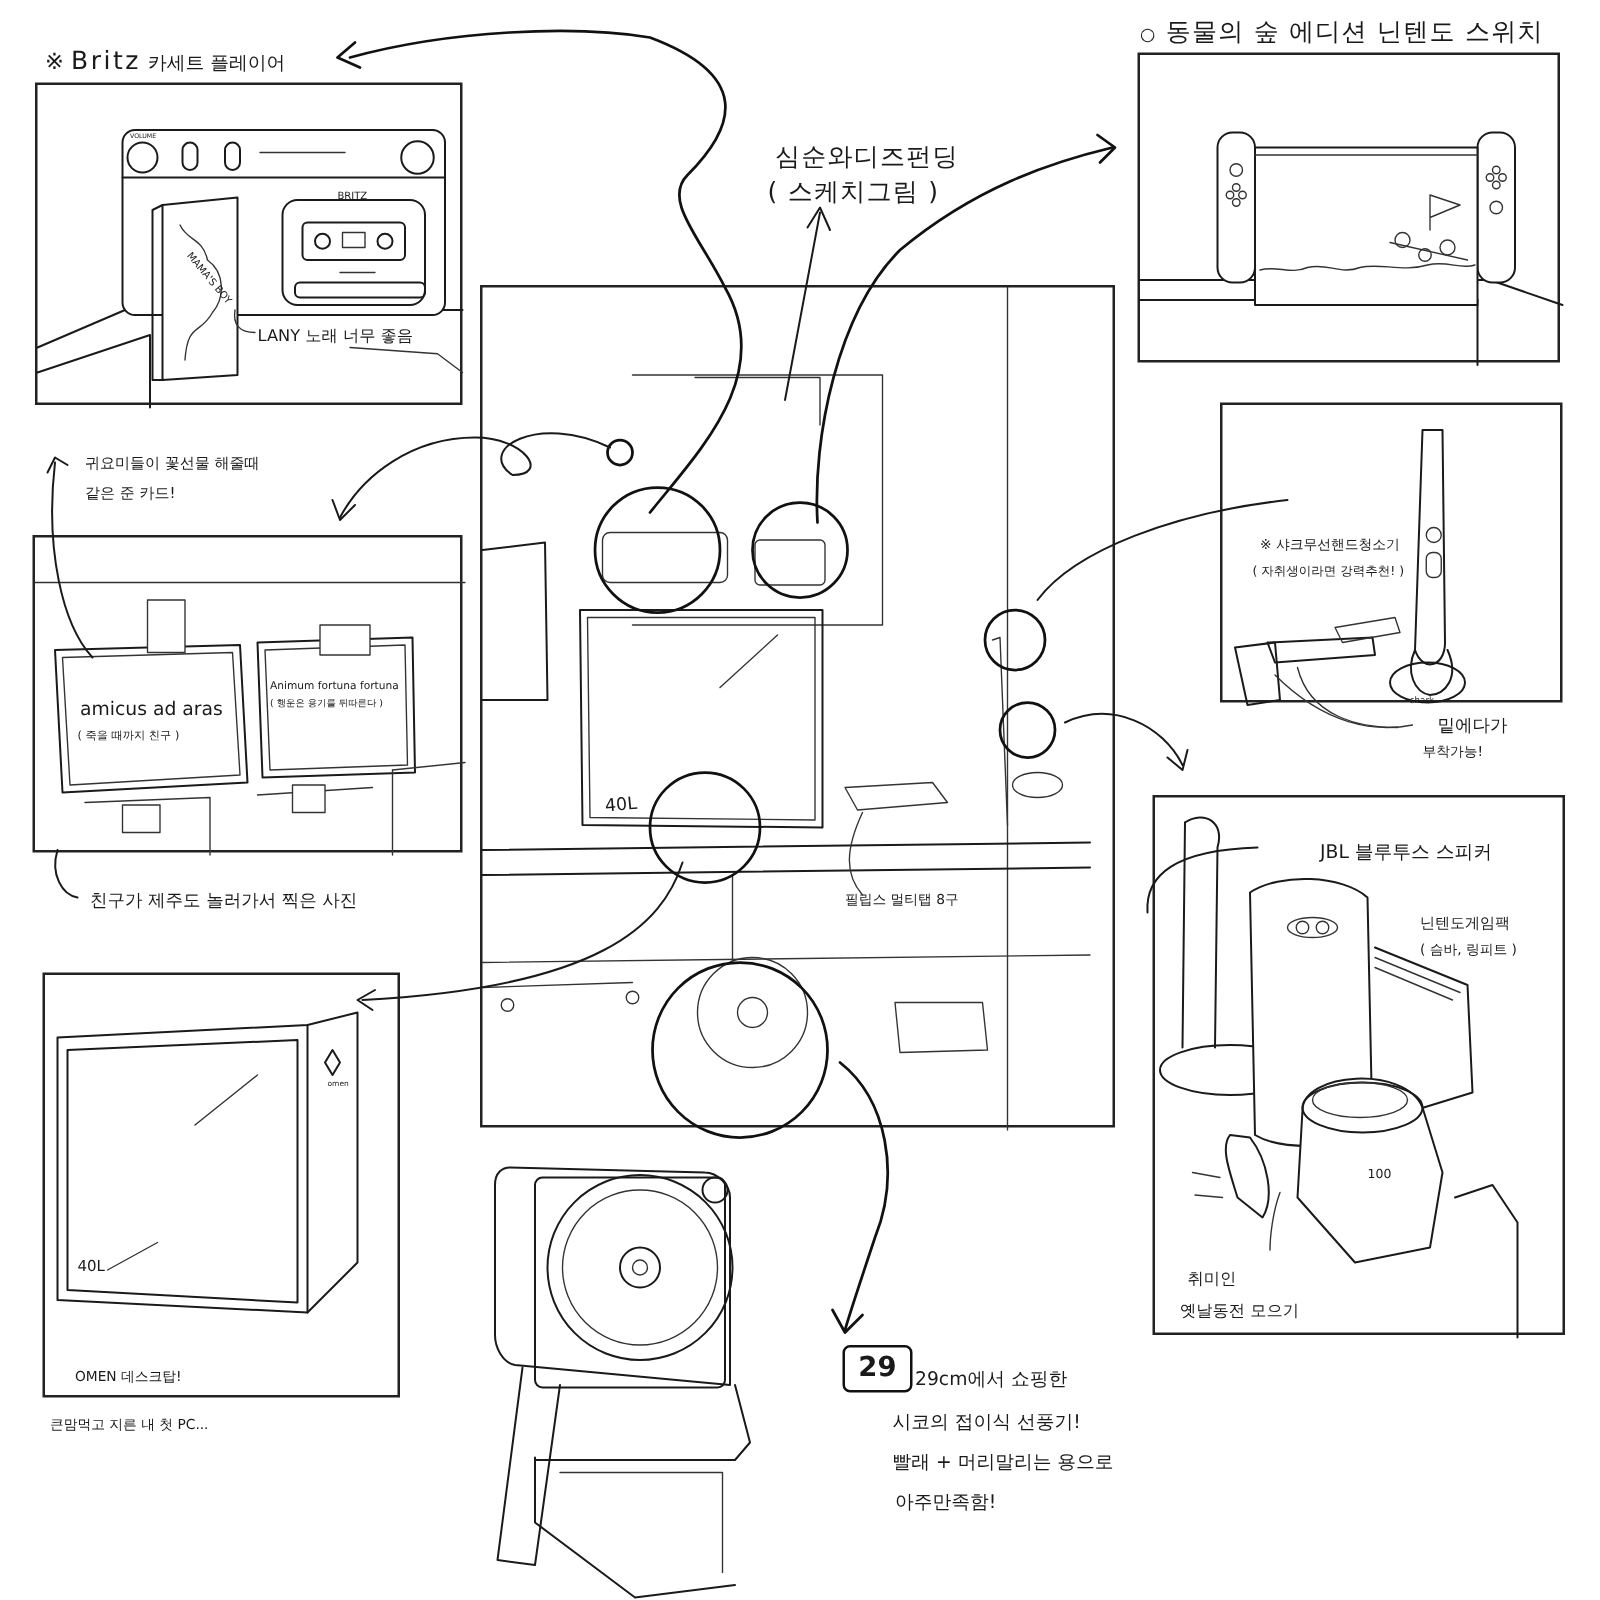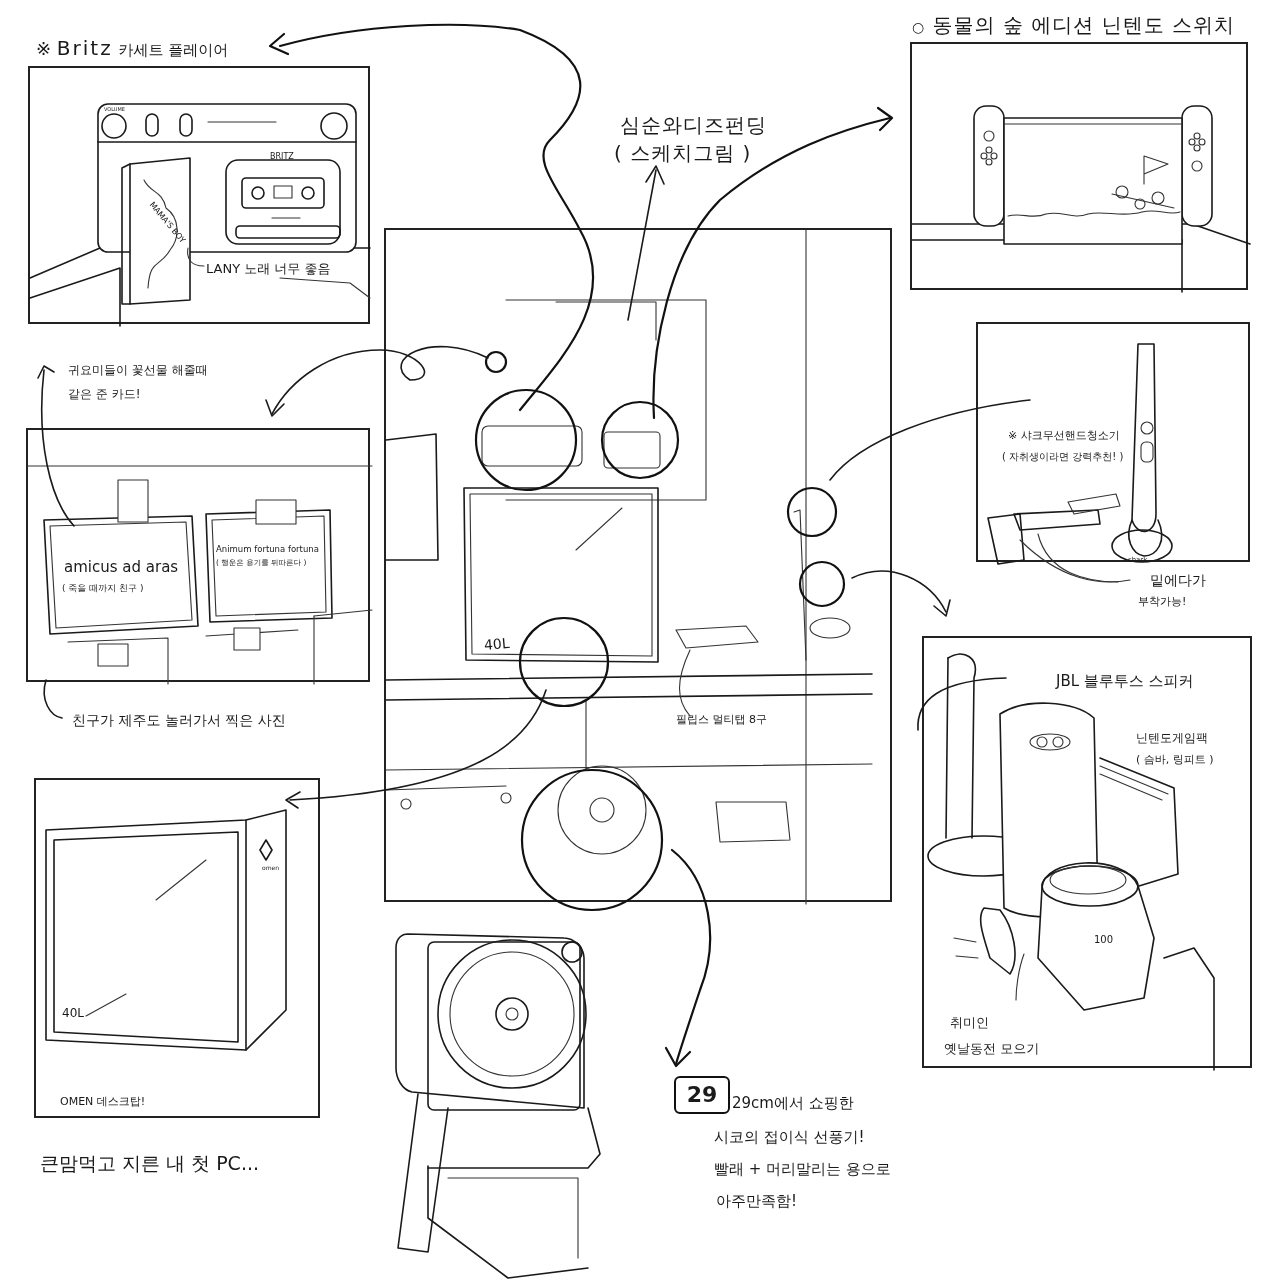--- a/index.html
+++ b/index.html
@@ -158,21 +158,21 @@
     <path class="ink" d="M210,40 L210,270"></path>
     <path class="ink" d="M18,60 L202,52 L202,262 L18,252 Z"></path>
     <path class="ink-thin" d="M120,120 L170,80"></path>
     <path class="ink-thin" d="M50,236 L90,214"></path>
     <path class="ink" d="M224,70 L230,60 L236,70 L230,80 Z"></path>
   </svg>
   <div class="note xs" style="left:26px; top:226px; font-size:12px;">40L</div>
   <div class="note xs" style="left:226px; top:84px; font-size:6px;">omen</div>
   <div class="note sm" style="left:24px; top:314px; font-size:11px;">OMEN 데스크탑!</div>
 </div>
-<div class="note med" style="left:40px; top:1132px; font-size:19px;margin-top:19px;">큰맘먹고 지른 내 첫 PC...</div>
+<div class="note med" style="left:40px; top:1132px; font-size:11px;">큰맘먹고 지른 내 첫 PC...</div>
 
 <div class="frame" style="left:910px; top:636px; width:330px; height:432px;margin-left:12px;">
   <svg width="330" height="432" style="left:0;top:0;">
 
     <path class="ink" d="M24,20 C40,10 56,20 50,40 L48,200"></path>
     <path class="ink" d="M24,20 L22,200"></path>
     <ellipse class="ink" cx="60" cy="218" rx="56" ry="20"></ellipse>
 
     <path class="ink paper" d="M76,76 C100,60 150,62 170,80 L174,268 C150,282 100,282 80,270 Z"></path>
     <ellipse class="ink-thin" cx="126" cy="104" rx="20" ry="8"></ellipse>

